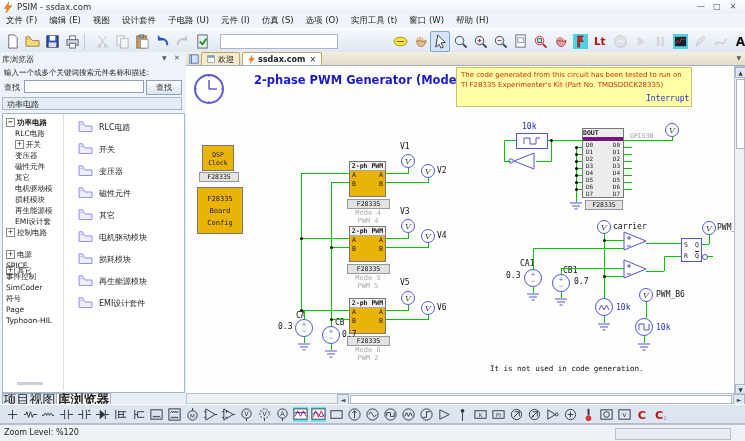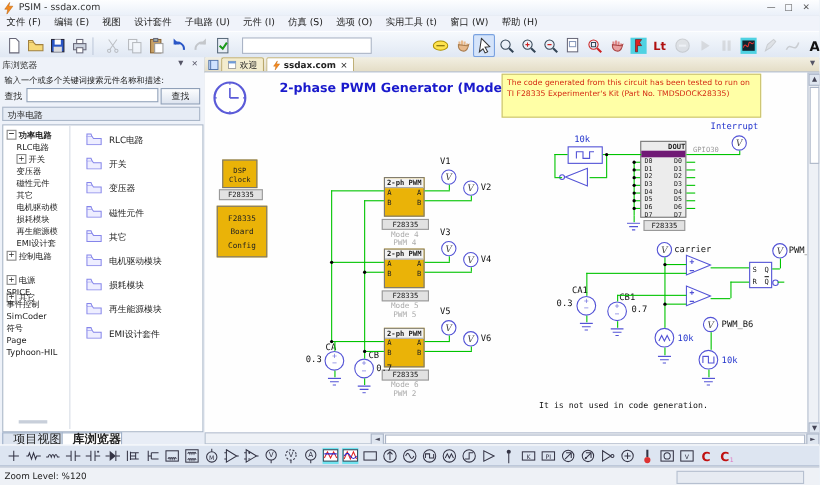--- a/index.html
+++ b/index.html
@@ -25,21 +25,21 @@
   .sb-btn{left:146px;top:28px;width:34px;height:13px;background:linear-gradient(#fcfdfe,#dde4ef);border:1px solid #8fa0b8;font-size:8px;text-align:center;line-height:13px}
   .sb-cat{left:2px;top:45px;width:180px;height:13px;background:#e6ecf5;border:1px solid #aab7c9;font-size:8px;line-height:13px;padding-left:4px;box-sizing:border-box}
   #panes{left:2px;top:61px;width:181px;height:278px;background:#fff;border:1px solid #aab7c9;overflow:hidden}
   #treepane{left:0;top:0;width:60px;height:276px;border-right:1px solid #d8dde6;overflow:hidden}
   .trow{position:absolute;white-space:nowrap;font-size:7.5px;color:#222}
   .tgl{display:inline-block;width:7px;height:7px;border:1px solid #888;background:#fff;font-size:7px;line-height:6px;text-align:center;margin-right:2px;vertical-align:middle}
   #folderpane{left:61px;top:0;width:119px;height:276px}
   .frow{position:absolute;left:8px;display:flex;align-items:center;white-space:nowrap}
   .frow span{font-size:8px;margin-left:6px}
   .sb-tabs{left:0;top:341px}
-  .sbtab{position:absolute;height:11px;font-size:11px;text-align:right;line-height:11px;border:1px solid #9fb0c8;background:#dde4ef;top:0}
+  .sbtab{position:absolute;height:11px;font-size:13px;text-align:center;line-height:11px;border:1px solid #9fb0c8;background:#dde4ef;top:0}
   .sbtab.on{background:#fff;border-bottom:1px solid #fff;font-weight:bold}
   
   #tabbar{left:186px;top:52px;width:559px;height:13px;background:linear-gradient(#f2efe2,#e4ddc6);border-bottom:1px solid #b9a86a;display:flex;align-items:center}
   .ctab{height:12px;display:flex;align-items:center;font-size:8px;padding:0 5px;border:1px solid #b9a86a;border-bottom:none;background:#f3ecce;margin-left:2px;border-radius:2px 2px 0 0}
   .ctab.on{background:#fff;font-weight:bold}
   #canvas{left:186px;top:65px;width:559px;height:328px;background:#fff;border-top:1px solid #9fb0c8}
   #schem{left:0;top:0;width:548px;height:328px;overflow:hidden;background:#fefefe}
   .hw,.vw{position:absolute;background:#00c400}
   .hw{height:1px}.vw{width:1px}
   .dot{position:absolute;width:3px;height:3px;border-radius:50%;background:#000}
@@ -494,21 +494,21 @@
       <svg width="20" height="10" viewBox="0 0 20 10">
           <path d="M2 8V2h6v6h6V2h4" fill="none" stroke="#5353d6"></path>
         </svg>
     </div>
     <span class="abs" style="left:321px;top:86px"><svg width="28" height="18" viewBox="0 0 28 18">
           <path d="M27 1v16L7 9z" fill="#fff" stroke="#5353d6"></path>
           <circle cx="4" cy="9" r="2.2" fill="#fff" stroke="#5353d6"></circle>
         </svg></span>
 
     <div class="blk" style="left:396px;top:62px;width:42px;height:70px;background:#ececec">
-      <div style="font:bold 6.5px 'DejaVu Sans Mono',monospace;text-align:right;border-bottom:6px solid #701a75">DOUT</div>
+      <div style="font:bold 6.5px 'DejaVu Sans Mono',monospace;text-align:left;border-bottom:4px solid #701a75">DOUT</div>
       <div id="doutpins">
           <div style="display: flex; justify-content: space-between; padding: 0px 3px; font: 6px / 7px &quot;DejaVu Sans Mono&quot;, monospace; height: 7px;">
             <span>D0</span>
             <span>D0</span>
           </div>
           <div style="display: flex; justify-content: space-between; padding: 0px 3px; font: 6px / 7px &quot;DejaVu Sans Mono&quot;, monospace; height: 7px;">
             <span>D1</span>
             <span>D1</span>
           </div>
           <div style="display: flex; justify-content: space-between; padding: 0px 3px; font: 6px / 7px &quot;DejaVu Sans Mono&quot;, monospace; height: 7px;">
@@ -533,21 +533,21 @@
           </div>
           <div style="display: flex; justify-content: space-between; padding: 0px 3px; font: 6px / 7px &quot;DejaVu Sans Mono&quot;, monospace; height: 7px;">
             <span>D7</span>
             <span>D7</span>
           </div>
         </div>
     </div>
     <div class="lblbox" style="left:399px;top:134px;width:36px">F28335</div>
     <div class="sl gy" style="left:444px;top:66px">GPIO30</div>
     <div class="p" style="left:479px;top:57px">V</div>
-    <div class="sl bl" style="left:460px;top:44px">Interrupt</div>
+    <div class="sl bl" style="left:460px;top:28px">Interrupt</div>
 
     <div class="p" style="left:411px;top:154px">V</div>
     <div class="sl" style="left:427px;top:156px">carrier</div>
     <span class="abs" style="left:437px;top:165px"><svg width="24" height="20" viewBox="0 0 24 20">
           <path d="M1 1v18l22-9z" fill="#fff" stroke="#5353d6"></path>
           <path d="M4 7h4M6 5v4M4 15h4" stroke="#5353d6"></path>
         </svg></span>
     <span class="abs" style="left:437px;top:193px"><svg width="24" height="20" viewBox="0 0 24 20">
           <path d="M1 1v18l22-9z" fill="#fff" stroke="#5353d6"></path>
           <path d="M4 7h4M6 5v4M4 15h4" stroke="#5353d6"></path>

